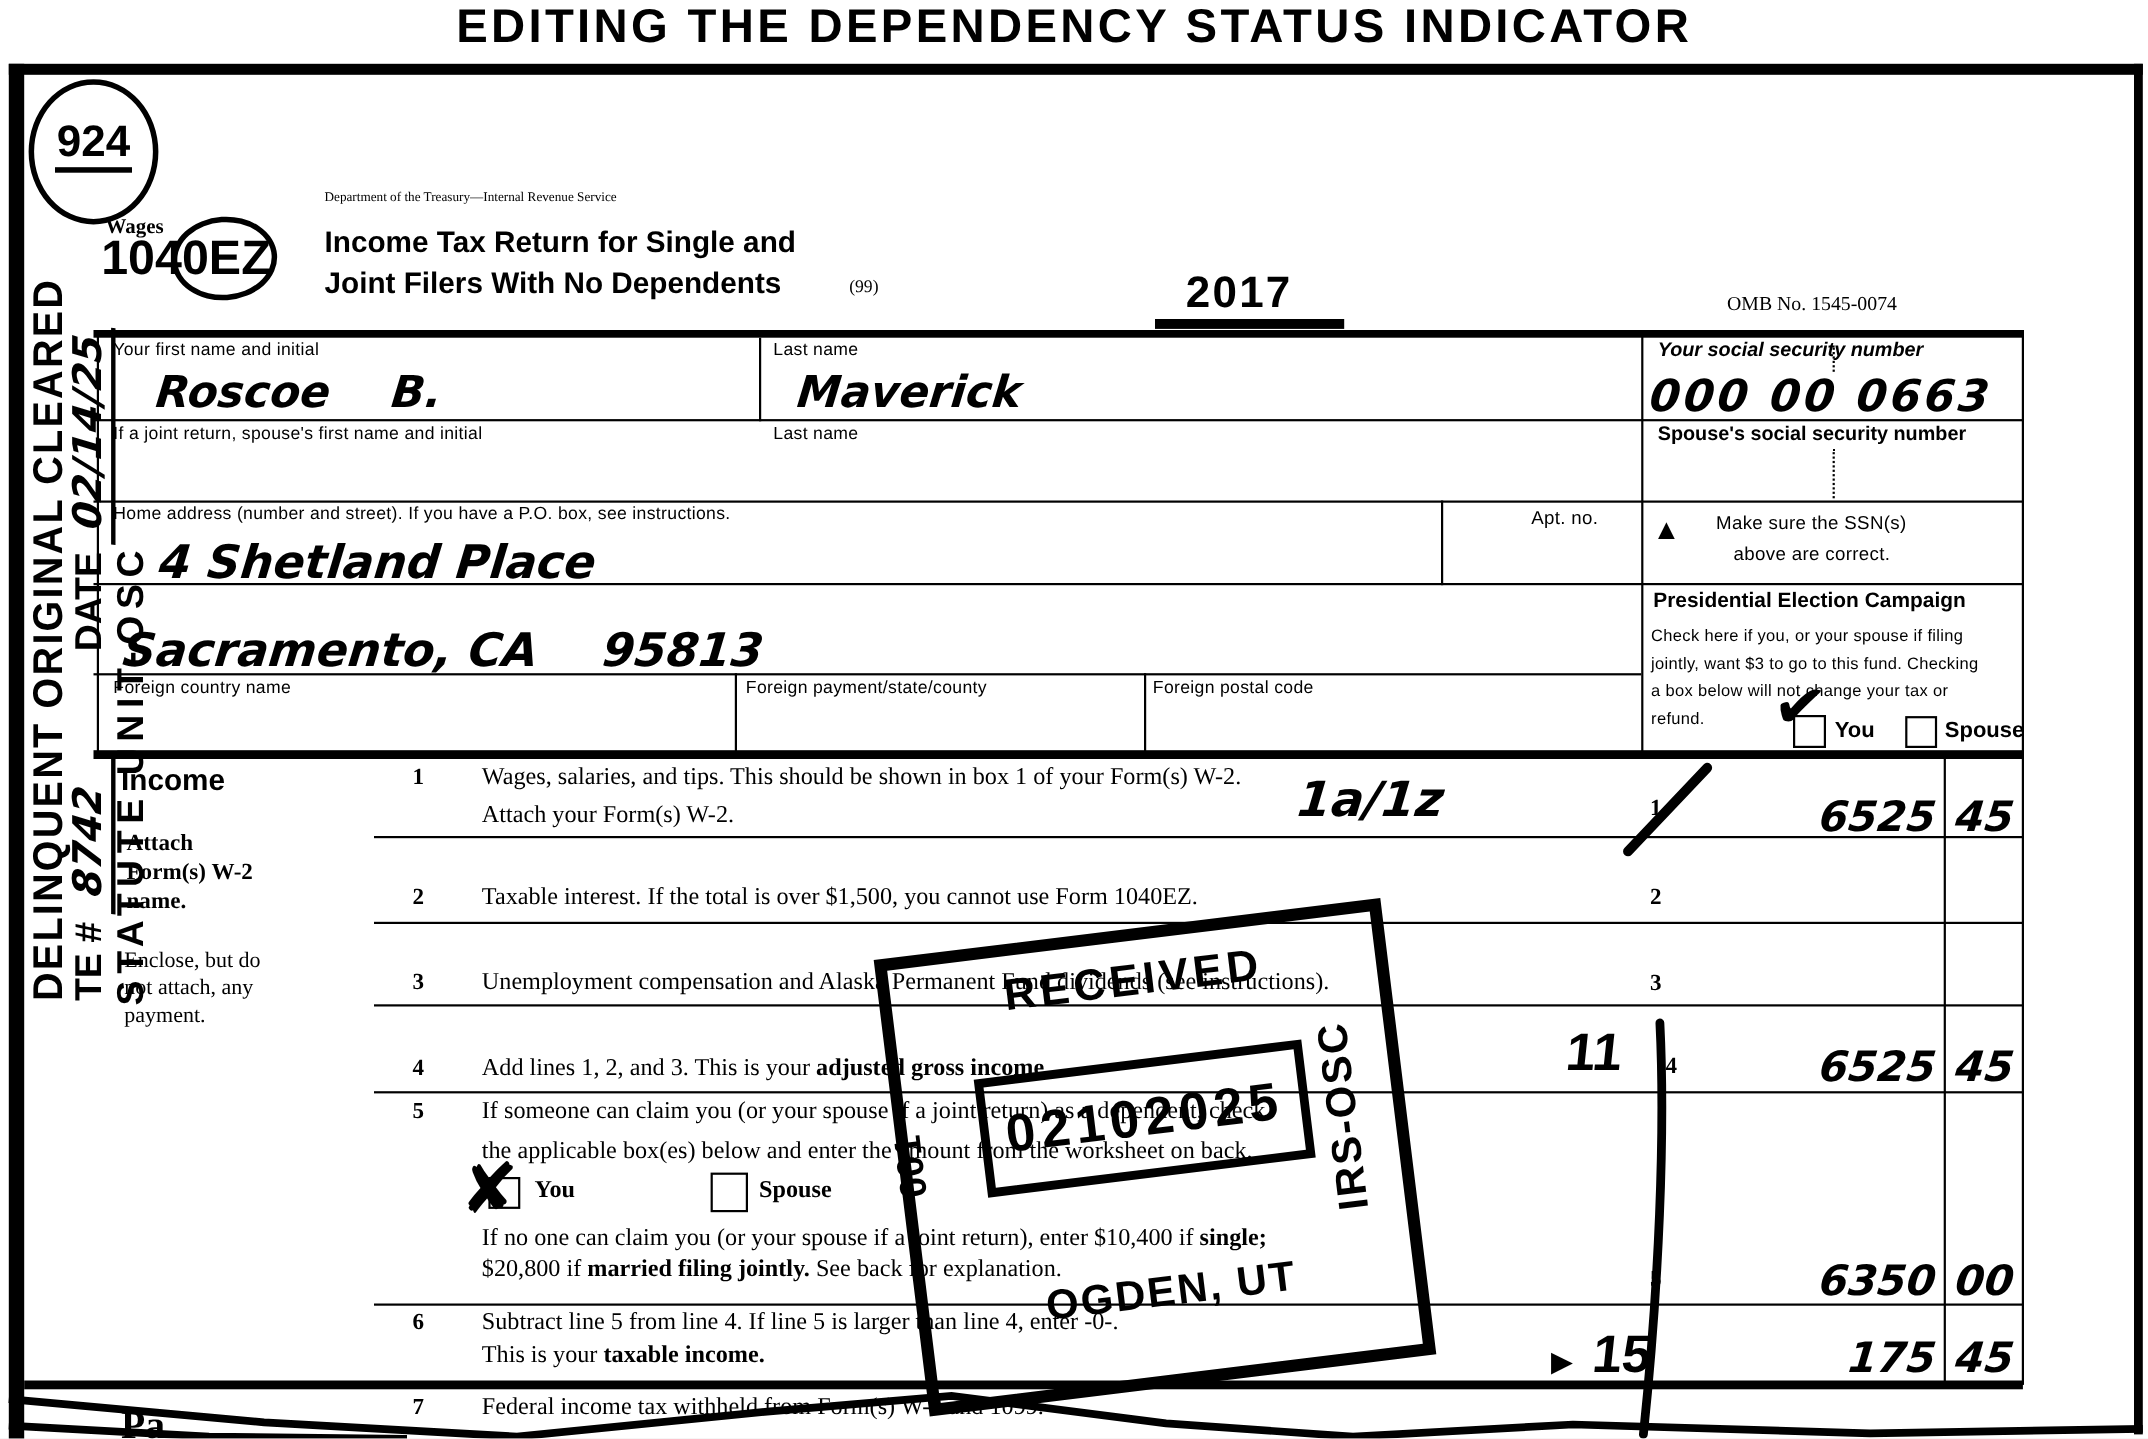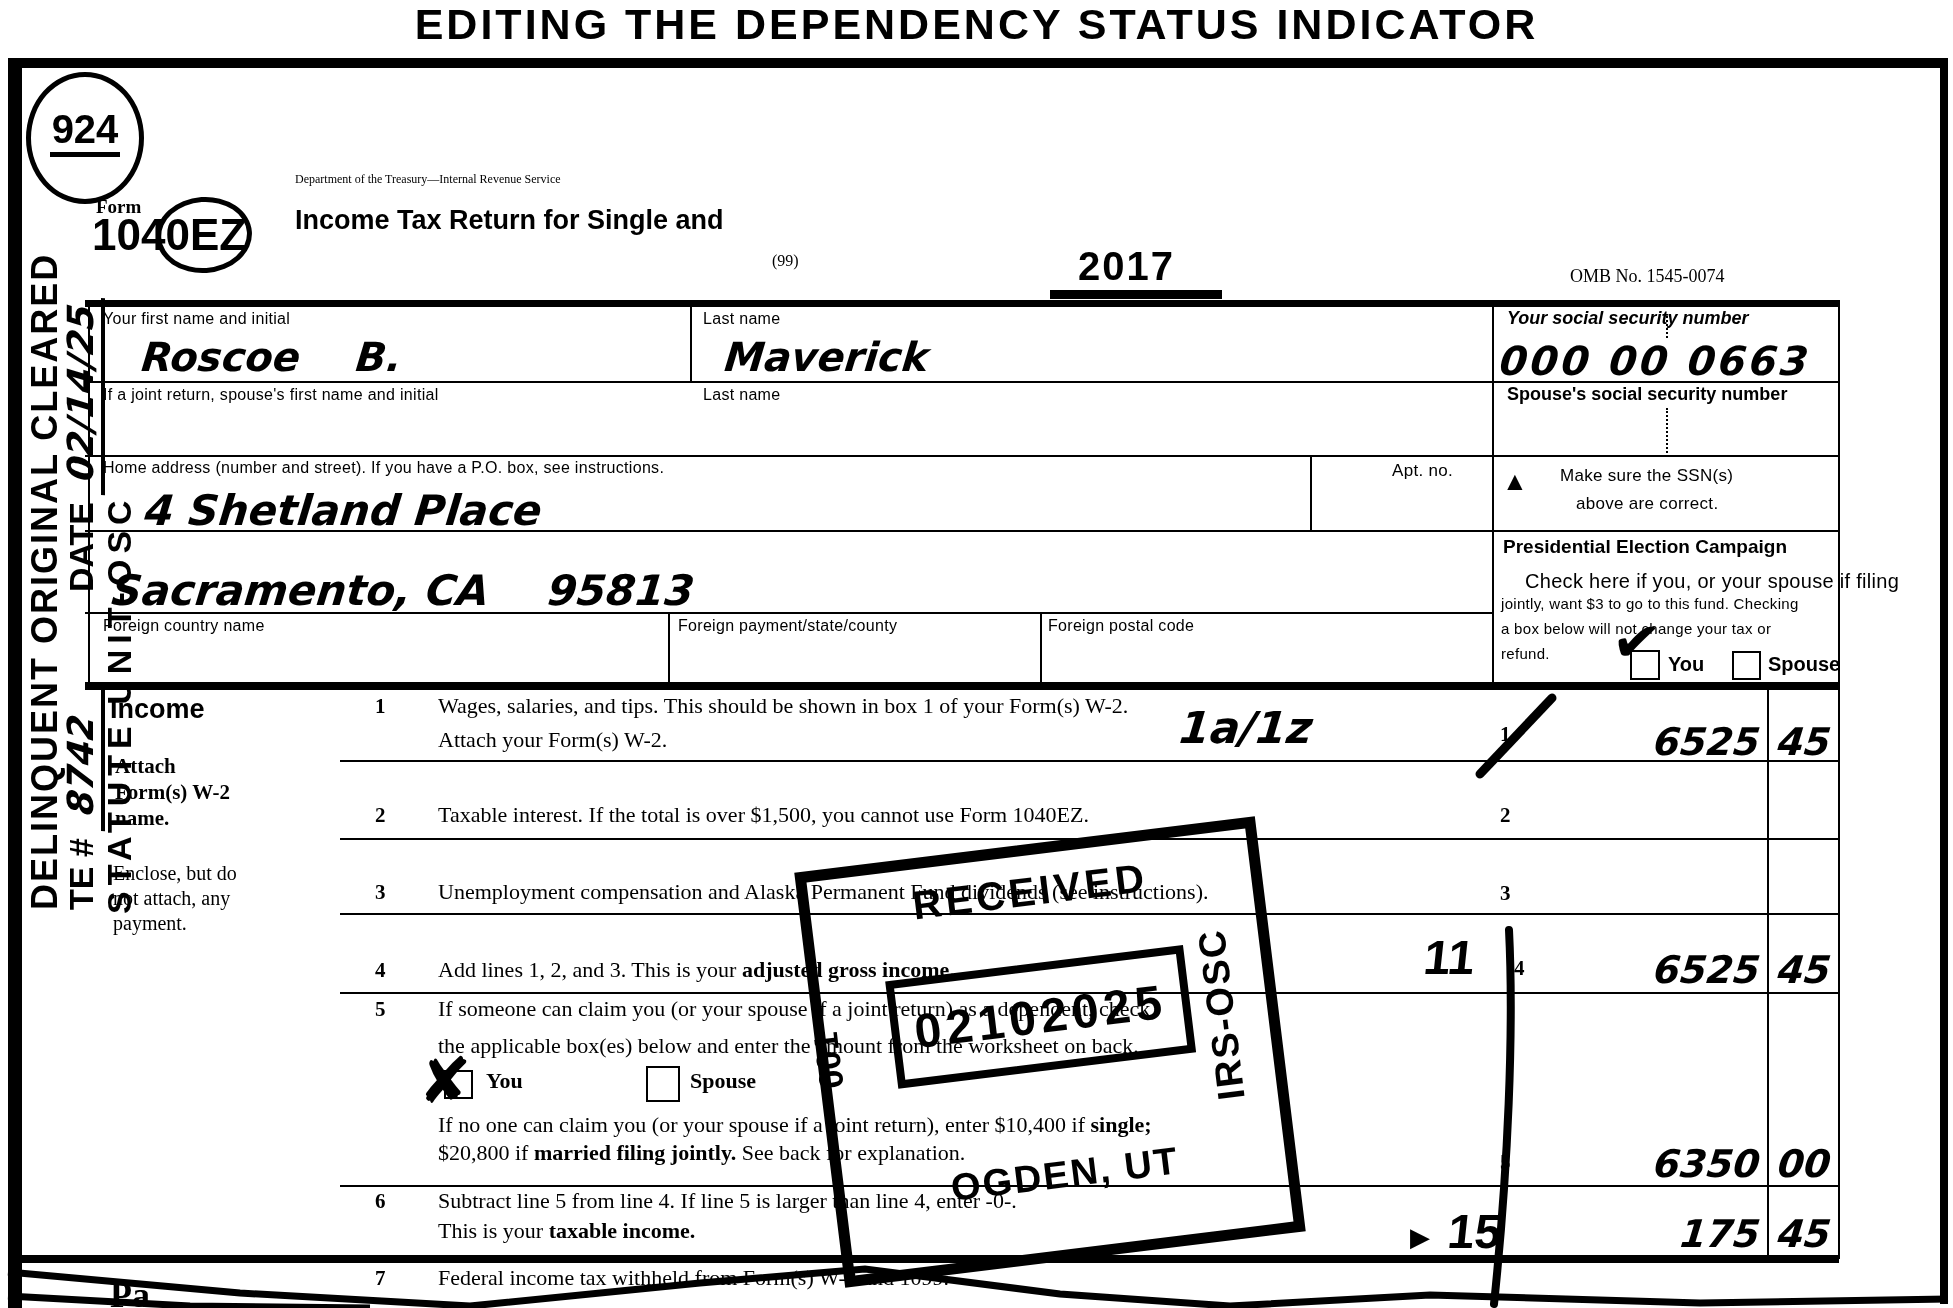--- a/index.html
+++ b/index.html
@@ -49,26 +49,27 @@
     <span class="hw" style="display:inline-block;font-size:36px;border-bottom:4px solid #000;padding:0 8px 0 12px;">02/14/25</span>
   </div>
 
   <div class="abs vtext" style="left:60px;top:910px;font-size:34px;">
     <span class="b san">TE #</span>
     <span class="hw" style="display:inline-block;font-size:36px;border-bottom:4px solid #000;padding:0 30px 0 14px;">8742</span>
   </div>
 
   <div class="abs vtext b" style="left:100px;top:914px;font-size:34px;letter-spacing:6px;font-family:'Liberation Sans',sans-serif;">STATUTE UNIT-OSC</div>
 
-  <div class="abs ser b" style="left:96px;top:196px;font-size:19px;">Form</div>
+  <div class="abs ser b" style="left:96px;top:196px;font-size:19px;">Wages</div>
   <div class="abs san b" style="left:92px;top:210px;font-size:44px;">1040EZ</div>
   <div class="abs" style="left:156px;top:197px;width:86px;height:66px;border:5px solid #000;border-radius:50%;transform:rotate(-4deg);"></div>
 
   <div class="abs ser" style="left:295px;top:172px;font-size:12px;">Department of the Treasury—Internal Revenue Service</div>
   <div class="abs san b" style="left:295px;top:205px;font-size:27px;">Income Tax Return for Single and</div>
+  <div class="abs san b" style="left:295px;top:242px;font-size:27px;">Joint Filers With No Dependents</div>
   <div class="abs ser" style="left:772px;top:252px;font-size:16px;">(99)</div>
 
   <div class="abs san b" style="left:1078px;top:244px;font-size:40px;letter-spacing:2px;">2017</div>
   <div class="abs hr" style="left:1050px;top:290px;width:172px;height:9px;"></div>
 
   <div class="abs ser" style="left:1570px;top:266px;font-size:18px;">OMB No. 1545-0074</div>
 
   <div class="abs hr" style="left:85px;top:300px;width:1754px;height:7px;"></div>
   <div class="abs hr" style="left:85px;top:381px;width:1754px;height:2px;"></div>
   <div class="abs hr" style="left:85px;top:455px;width:1754px;height:2px;"></div>
@@ -107,21 +108,21 @@
   <div class="abs flabel" style="left:1560px;top:466px;font-size:17px;">Make sure the SSN(s)</div>
   <div class="abs flabel" style="left:1576px;top:494px;font-size:17px;">above are correct.</div>
 
   <div class="abs hw" style="left:112px;top:566px;font-size:42px;">Sacramento, CA    95813</div>
 
   <div class="abs flabel" style="left:103px;top:617px;">Foreign country name</div>
   <div class="abs flabel" style="left:678px;top:617px;">Foreign payment/state/county</div>
   <div class="abs flabel" style="left:1048px;top:617px;">Foreign postal code</div>
 
   <div class="abs san b" style="left:1503px;top:536px;font-size:19px;">Presidential Election Campaign</div>
-  <div class="abs flabel" style="left:1501px;top:570px;font-size:20px;margin-left:24px;">Check here if you, or your spouse if filing</div>
+  <div class="abs flabel" style="left:1501px;top:570px;font-size:15px;">Check here if you, or your spouse if filing</div>
   <div class="abs flabel" style="left:1501px;top:595px;font-size:15px;">jointly, want $3 to go to this fund. Checking</div>
   <div class="abs flabel" style="left:1501px;top:620px;font-size:15px;">a box below will not change your tax or</div>
   <div class="abs flabel" style="left:1501px;top:645px;font-size:15px;">refund.</div>
   <div class="chkbox" style="left:1630px;top:650px;width:26px;height:26px;"></div>
   <div class="abs" style="left:1612px;top:608px;font-size:58px;transform:rotate(6deg);">✔</div>
   <div class="abs san b" style="left:1668px;top:653px;font-size:20px;">You</div>
   <div class="chkbox" style="left:1732px;top:651px;width:25px;height:25px;"></div>
   <div class="abs san b" style="left:1768px;top:653px;font-size:20px;">Spouse</div>
 
   <div class="abs san b" style="left:110px;top:694px;font-size:27px;">Income</div>

